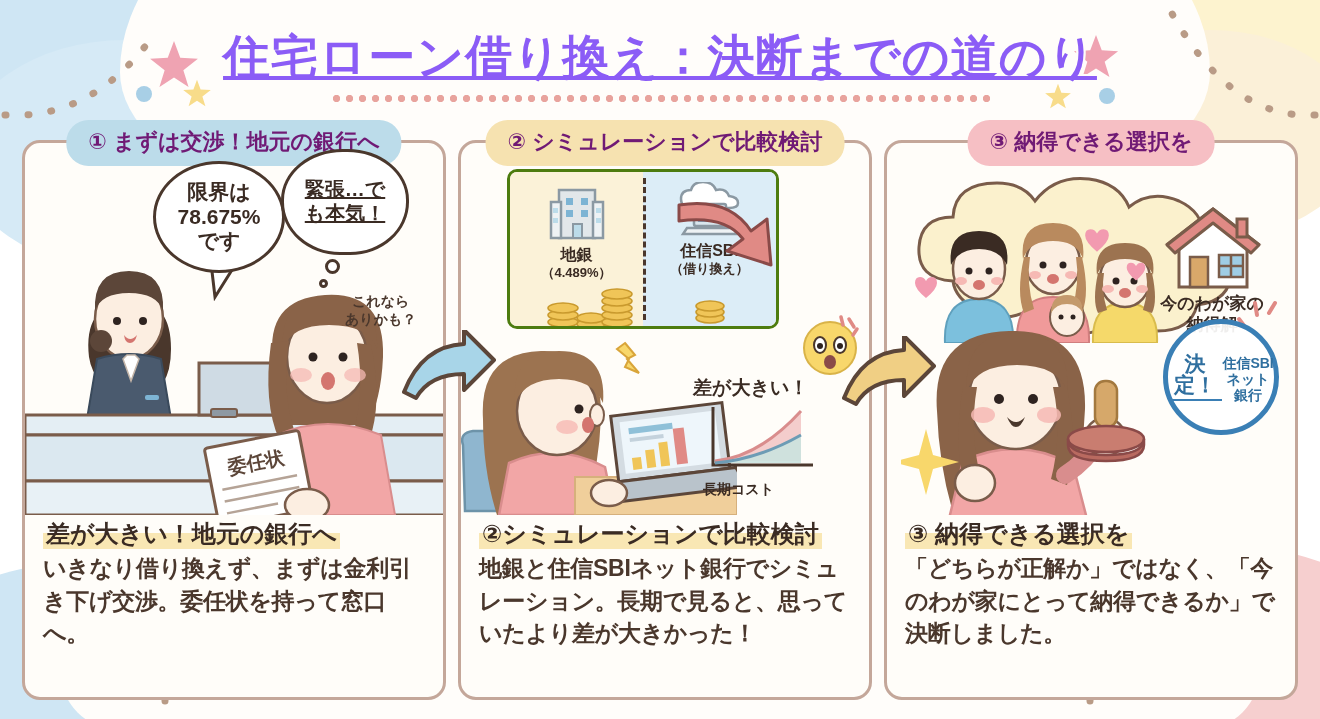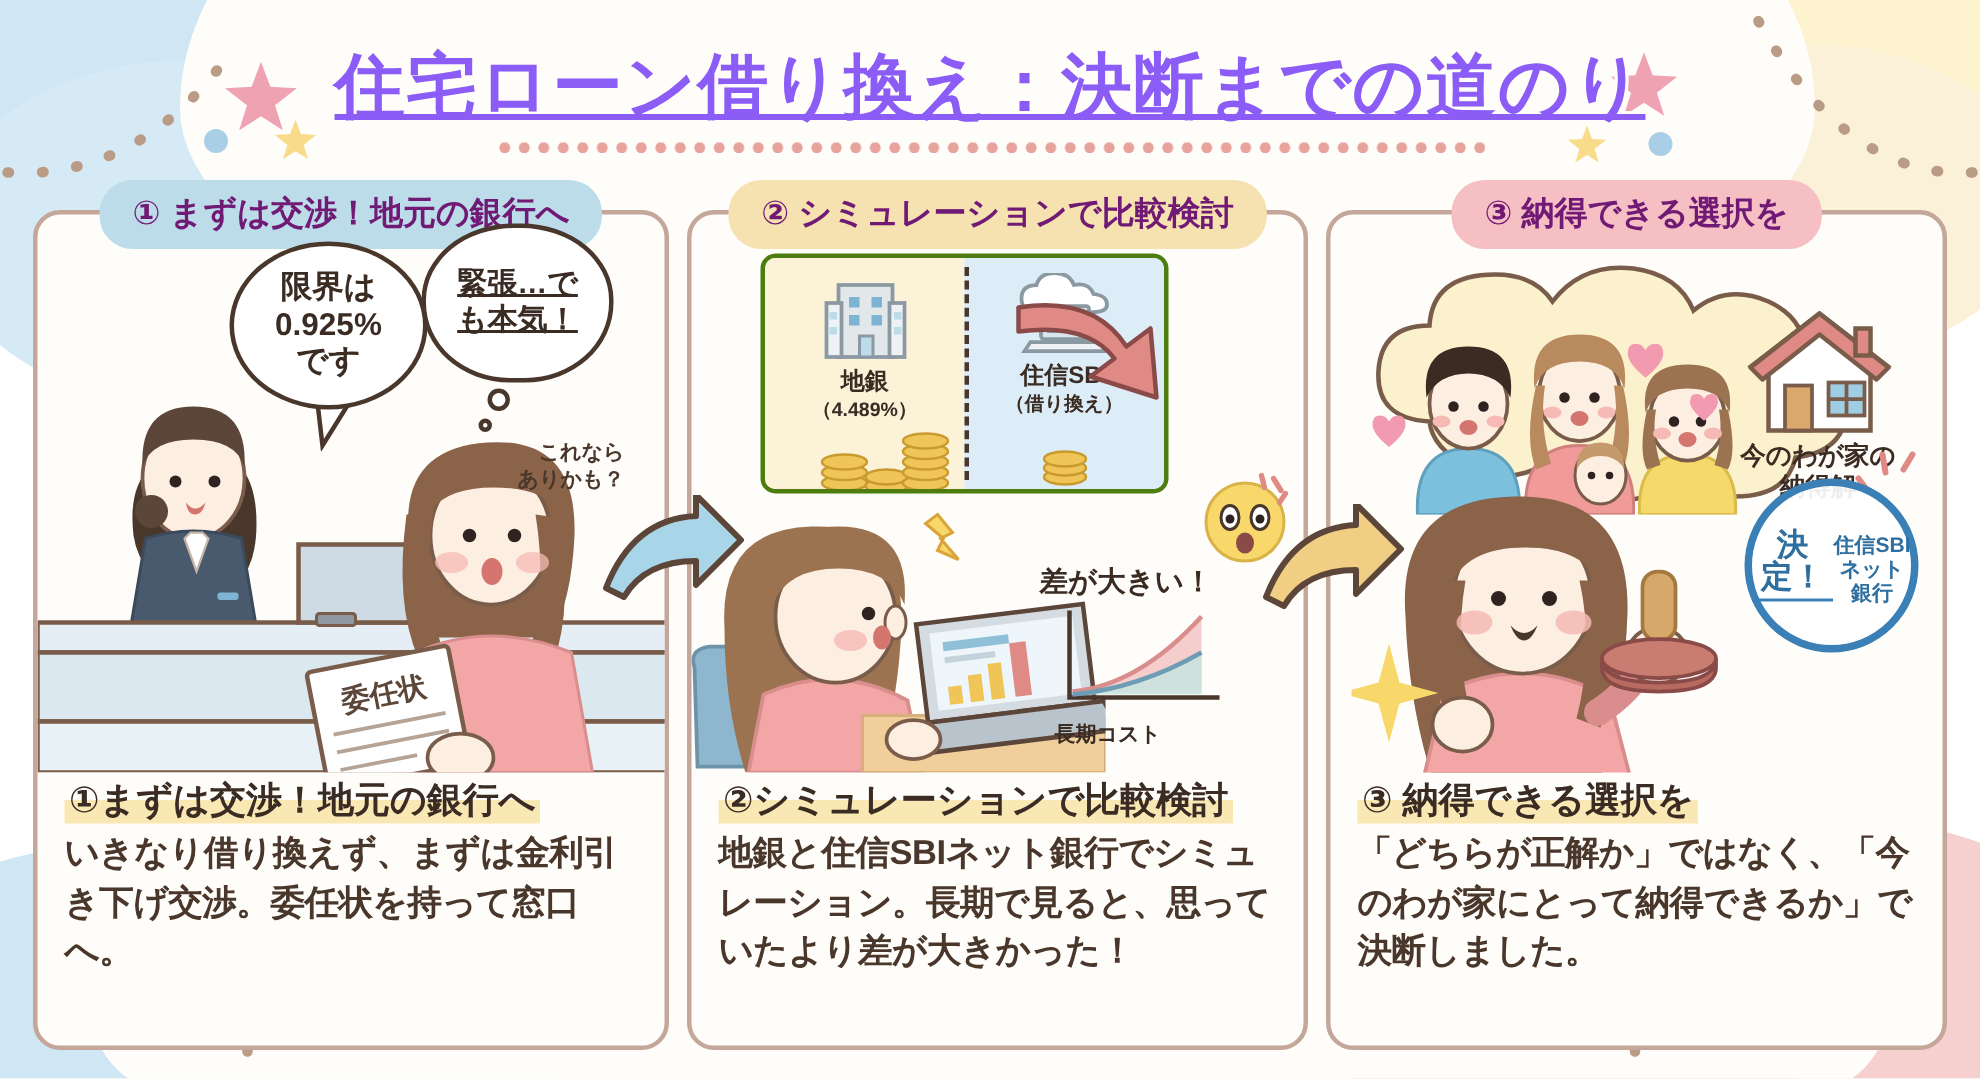--- a/index.html
+++ b/index.html
@@ -125,21 +125,21 @@
     font-weight: bold; color: #3a2b23;
     line-height: 1.18;
     z-index: 4;
   }
   .bubble-tail {
     position: absolute; z-index: 3;
   }
   .mini-note {
     position: absolute;
     font-size: 13px; font-weight: bold; color: #4a372c;
-    line-height: 1.25; text-align: right; z-index: 4;
+    line-height: 1.25; text-align: center; z-index: 4;
   }
 
   
   .compare-box {
     position: absolute; left: 46px; top: 26px;
     width: 272px; height: 160px;
     border: 3px solid #4d7c0f;
     border-radius: 10px;
     display: flex; overflow: hidden;
     z-index: 3;
@@ -302,21 +302,21 @@
             <line x1="196" y1="352" x2="272" y2="352" stroke="#b5a396" stroke-width="2.5"></line>
             <line x1="196" y1="364" x2="248" y2="364" stroke="#b5a396" stroke-width="2.5"></line>
           </g>
 
           <ellipse cx="282" cy="362" rx="22" ry="16" fill="#fceee1" stroke="#7a5c4a" stroke-width="2.5"></ellipse>
         </svg>
 
         
         <div class="bubble" style="left:128px; top:18px; width:132px; height:112px; font-size:21px;">
           <span style="white-space:pre-line;">限界は
-0.925%
+78.675%
 です</span>
         </div>
         <svg class="bubble-tail" style="left:180px;top:118px;width:44px;height:40px;" viewBox="0 0 44 40">
           <path d="M6 2 L30 4 L10 36 Z" fill="#fff" stroke="#4a372c" stroke-width="3"></path>
           <path d="M8 3 L27 5" stroke="#fff" stroke-width="5"></path>
         </svg>
 
         
         <div class="bubble" style="left:256px; top:6px; width:128px; height:106px; font-size:20px; border-radius:48% 48% 46% 46%/48% 48% 50% 50%;text-decoration:underline;">
           <span style="white-space:pre-line;">緊張…で
@@ -324,21 +324,21 @@
         </div>
         <div class="bubble-tail" style="left:300px;top:116px;width:15px;height:15px;border:3px solid #4a372c;border-radius:50%;background:#fff;"></div>
         <div class="bubble-tail" style="left:294px;top:136px;width:9px;height:9px;border:3px solid #4a372c;border-radius:50%;background:#fff;"></div>
 
         
         <div class="mini-note" style="left:320px; top:150px; white-space:pre-line; font-size:14px;">これなら
 ありかも？</div>
       </div>
 
       <div class="caption">
-        <div class="cap-title">①まずは交渉！地元の銀行へ</div>
+        <div class="cap-title">差が大きい！地元の銀行へ</div>
         <div class="cap-body">いきなり借り換えず、まずは金利引き下げ交渉。委任状を持って窓口へ。</div>
       </div>
     </div>
 
     <div class="panel p2">
       <div class="panel-badge">② シミュレーションで比較検討</div>
 
       <div class="illus">
 
         <div class="compare-box">

